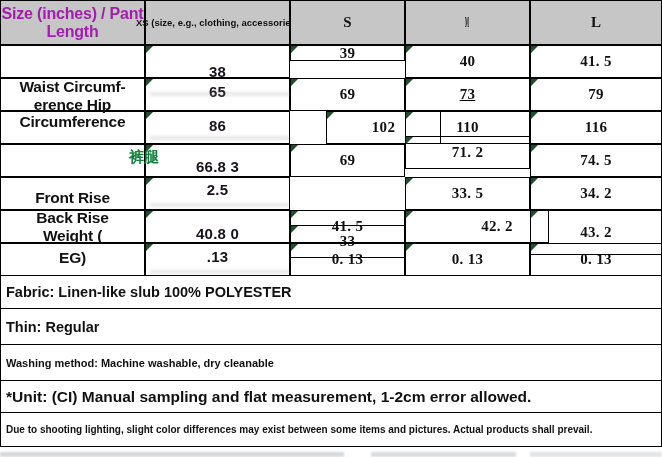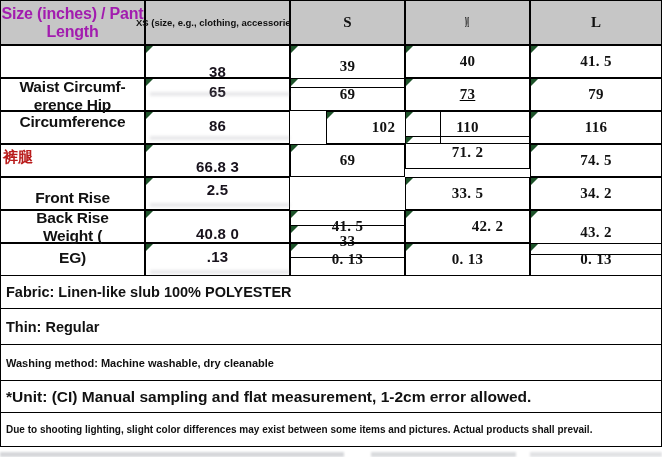--- a/index.html
+++ b/index.html
@@ -27,22 +27,22 @@
   .h-size{font-weight:bold;font-size:16px;color:#a21caf;line-height:1.12;letter-spacing:-.2px;}
   .h-xs{font-weight:bold;font-size:9.5px;color:#111;white-space:nowrap;}
   .h-sml{font-family:"Liberation Serif",serif;font-weight:bold;font-size:15px;color:#111;}
   .h-m{font-family:"Liberation Serif",serif;font-weight:bold;font-size:15px;color:#111;
        display:inline-block;transform:scaleX(.28);transform-origin:center;}
 
   
   .lbl{position:absolute;left:0;width:145px;text-align:center;
        font-weight:bold;font-size:15.5px;color:#111;line-height:1.14;
        letter-spacing:-.2px;pointer-events:none;white-space:pre-line;}
-  .lbl-cjk{position:absolute;left:3px;width:145px;text-align:left;
-       font-weight:bold;font-size:15px;color:#b91c1c;
+  .lbl-cjk{position:absolute;left:14px;width:145px;text-align:right;
+       font-weight:bold;font-size:15px;color:#15803d;
        font-family:"DejaVu Sans","Liberation Sans",sans-serif;}
 
   
   .xsv{position:absolute;left:145px;width:145px;text-align:center;
        font-weight:bold;font-size:15px;color:#18121c;letter-spacing:.2px;
        pointer-events:none;}
 
   
   .num{font-family:"Liberation Serif",serif;font-weight:bold;font-size:15px;color:#111;
        letter-spacing:.3px;}
@@ -120,21 +120,21 @@
   <div class="cell bdr" style="left:0;top:210px;width:145px;height:33px;"></div>
   <div class="cell bdr" style="left:145px;top:210px;width:145px;height:33px;">
       <span class="tri"></span>
     </div>
 
   <div class="cell bdr" style="left:0;top:243px;width:145px;height:33px;"></div>
   <div class="cell bdr" style="left:145px;top:243px;width:145px;height:33px;">
       <span class="tri"></span>
     </div>
 
-  <div class="cell bdr ctr" style="left:290px;top:45px;width:115px;height:43px;">
+  <div class="cell bdr ctr" style="left:290px;top:45px;width:115px;height:16px;">
       <span class="tri"></span>
       <span class="num">39</span>
     </div>
   <div class="cell bdr ctr" style="left:405px;top:45px;width:125px;height:33px;">
       <span class="tri"></span>
       <span class="num">40</span>
     </div>
   <div class="cell bdr ctr" style="left:530px;top:45px;width:132px;height:33px;">
       <span class="tri"></span>
       <span class="num">41. 5</span>
@@ -189,21 +189,21 @@
     </div>
   <div class="cell bdr ctr" style="left:530px;top:177px;width:132px;height:33px;">
       <span class="tri"></span>
       <span class="num">34. 2</span>
     </div>
 
   <div class="cell bdr ctr" style="left:290px;top:210px;width:115px;height:33px;">
       <span class="tri"></span>
       <span class="num">41. 5</span>
     </div>
-  <div class="cell bdr ctr" style="left:405px;top:210px;width:125px;height:33px;padding-left:40px;">
+  <div class="cell bdr ctr" style="left:405px;top:210px;width:144px;height:33px;padding-left:40px;">
       <span class="tri"></span>
       <span class="num">42. 2</span>
     </div>
   <div class="cell bdr ctr" style="left:530px;top:210px;width:132px;height:45px;">
       <span class="tri"></span>
       <span class="num">43. 2</span>
     </div>
 
   <div class="cell bdr ctr" style="left:290px;top:243px;width:115px;height:33px;">
       <span class="tri"></span>

